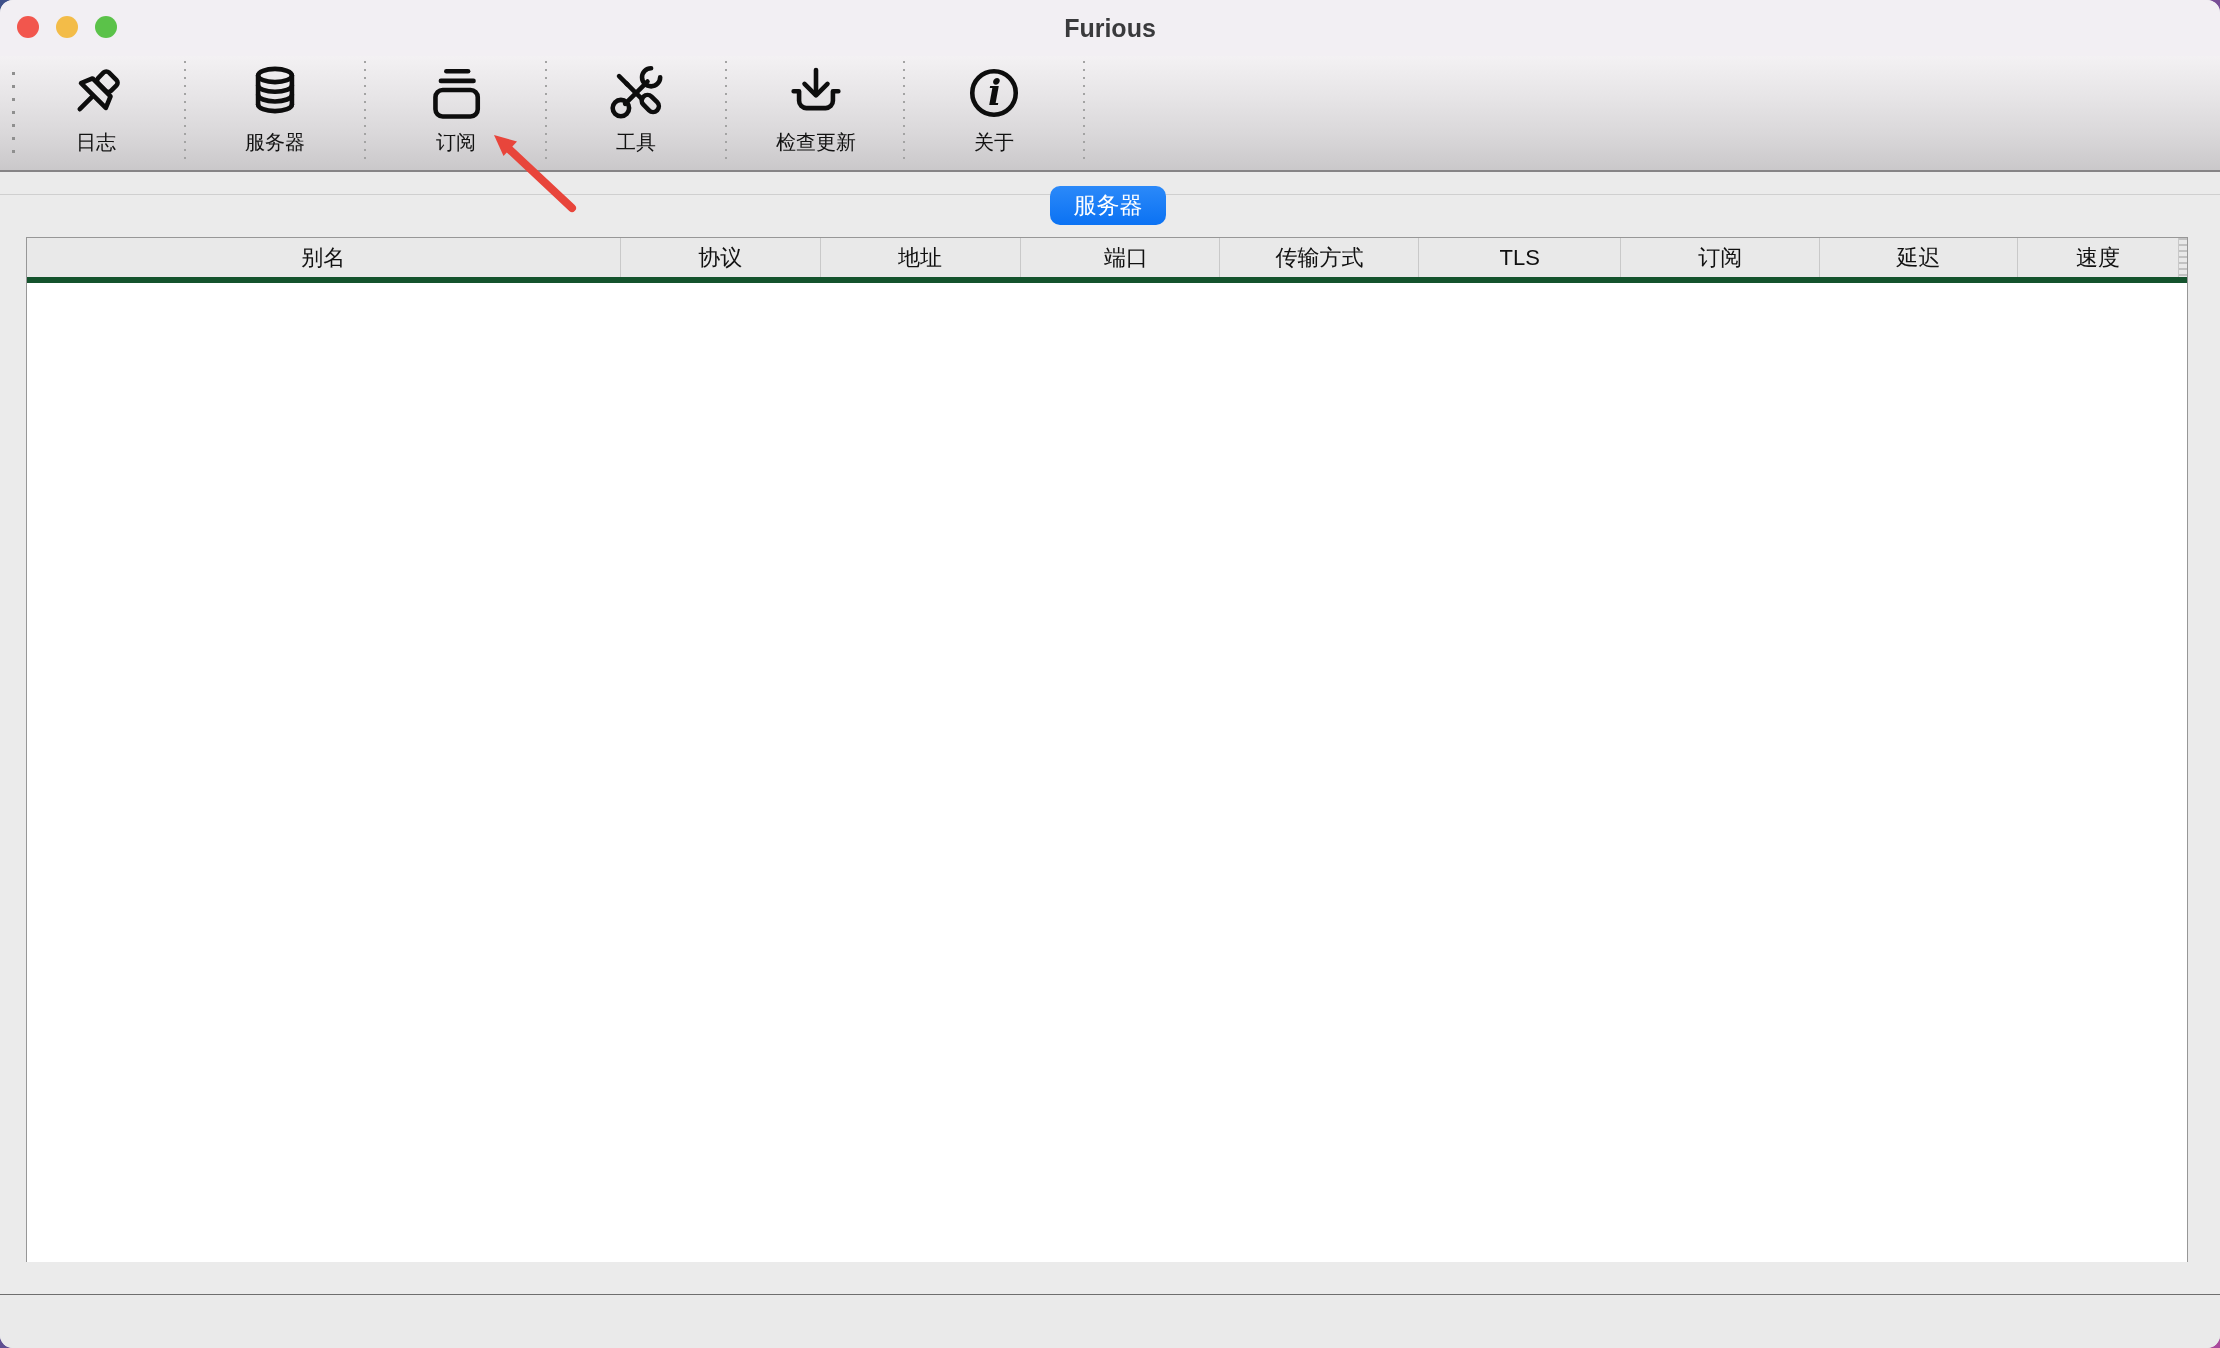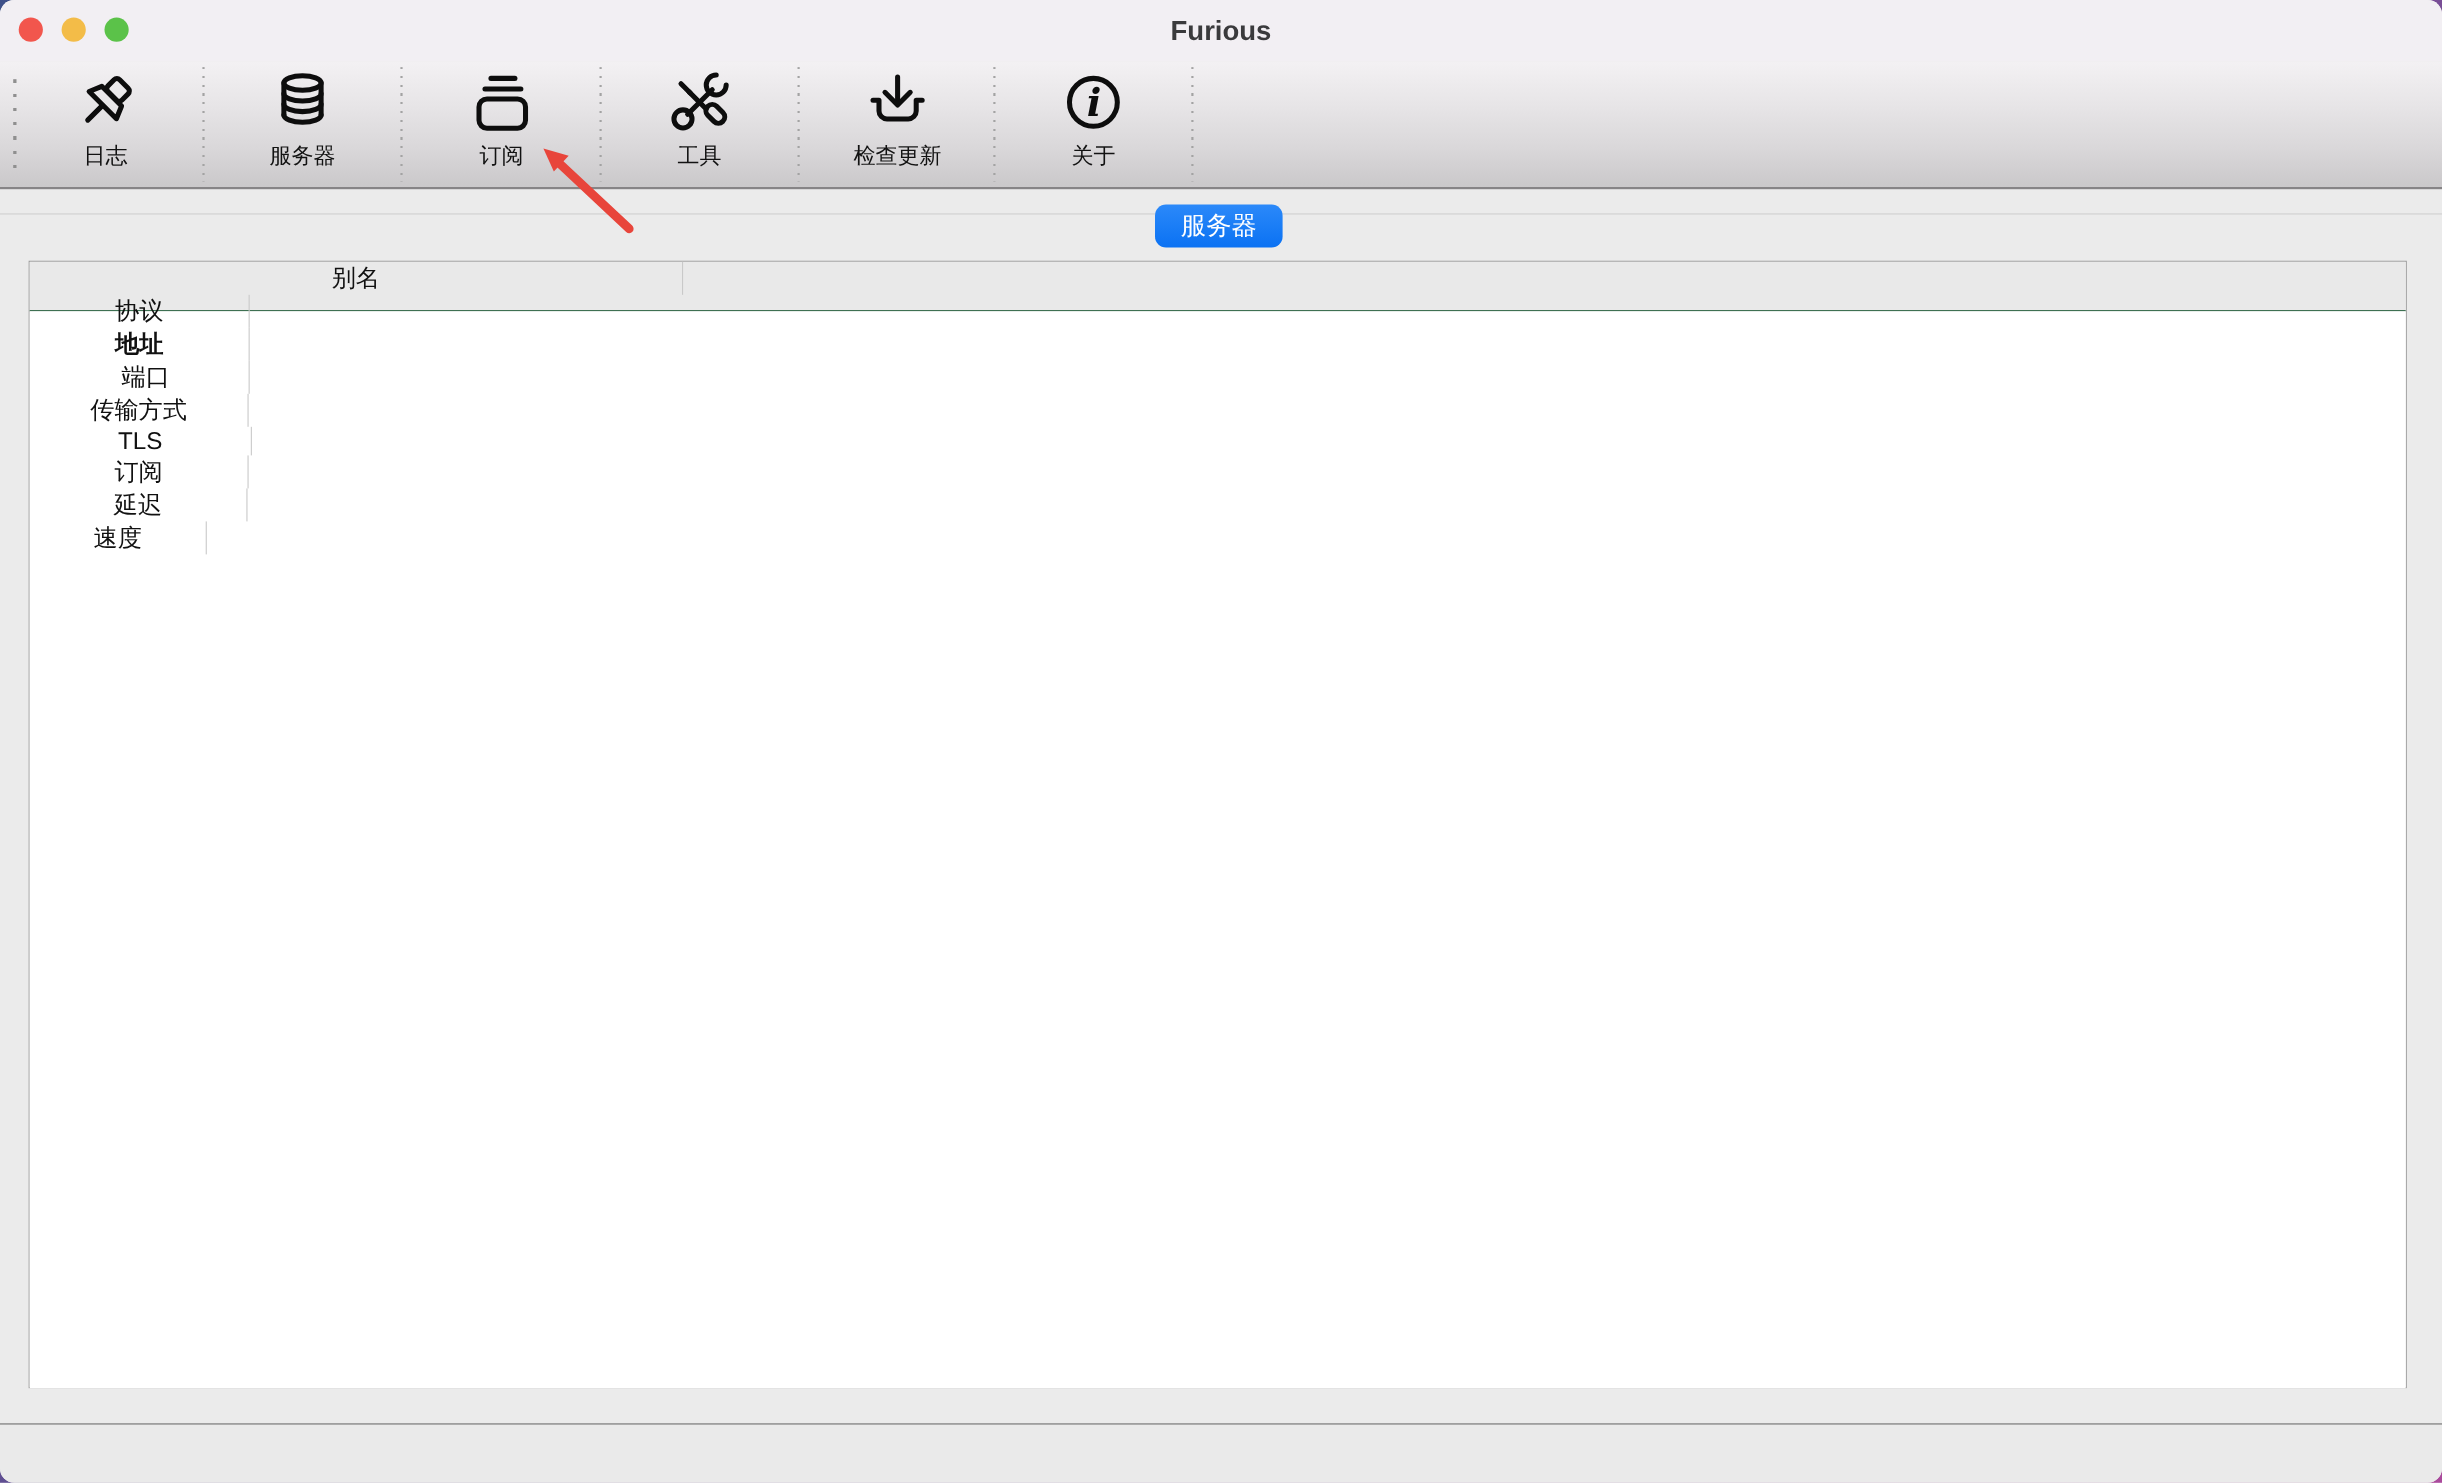--- a/index.html
+++ b/index.html
@@ -63,30 +63,29 @@
     display:flex; align-items:center; justify-content:center;
   }
 
   
   .server-table {
     position:absolute; left:26px; top:63px; width:2162px; height:1025px;
     background:#ffffff; border:1px solid #979797;
   }
   .thead {
     display:flex; height:45px; background:#e9e9e9;
-    border-bottom:1px solid #14532d;
-    flex-direction:column;
+    border-bottom:6px solid #14532d;
   }
   .th {
     height:100%; display:flex; align-items:center; justify-content:center;
     font-size:22px; color:#111; border-right:1px solid #c9c9c9;
   }
   .th:nth-child(1){ width:594px; }
   .th:nth-child(2){ width:200px; }
-  .th:nth-child(3){ width:200px;font-weight:bold; }
+  .th:nth-child(3){ width:200px; }
   .th:nth-child(4){ width:200px;padding-left:12px; }
   .th:nth-child(5){ width:199px; }
   .th:nth-child(6){ width:202px; font-weight:normal; }
   .th:nth-child(7){ width:199px; }
   .th:nth-child(8){ width:198px; }
   .th:nth-child(9){ width:161px;text-align:center; }
   .th-gutter {
     width:8px; height:100%; border-right:none;
     background:repeating-linear-gradient(to bottom,#c2c2c2 0 2px,#e9e9e9 2px 6px);
   }

